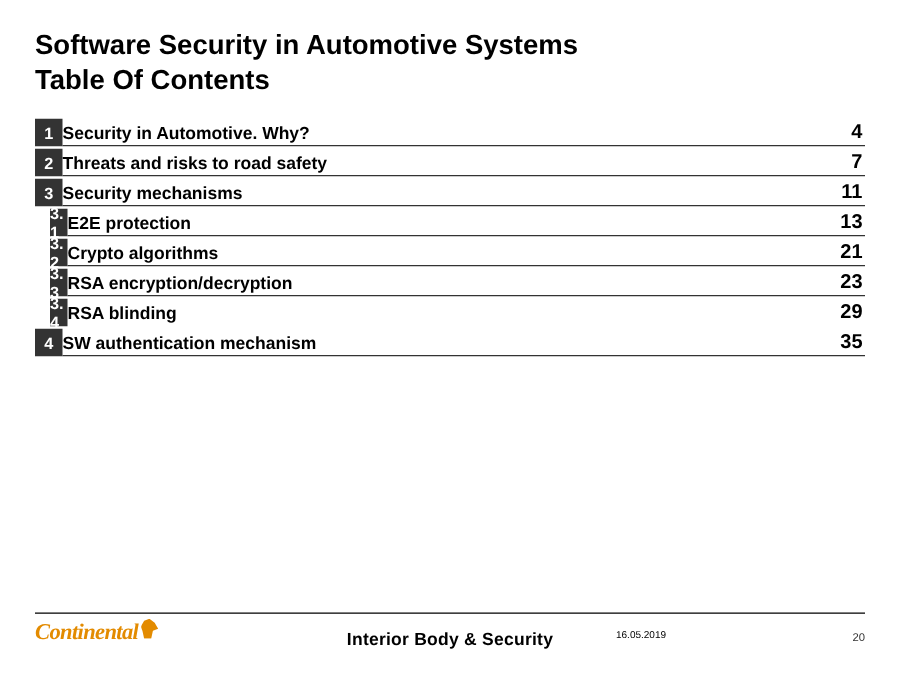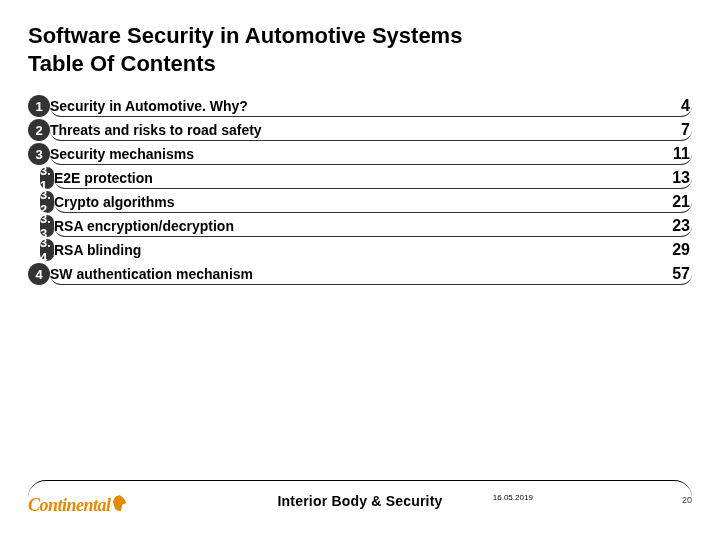--- a/index.html
+++ b/index.html
@@ -1,15 +1,15 @@
 <!DOCTYPE html>
 <html><head>
 <meta charset="utf-8">
 <style>
-  * { box-sizing: border-box; margin: 0; padding: 0; border-radius: 22px; }
+  * { box-sizing: border-box; margin: 0; padding: 0; }
   html, body { width: 720px; height: 540px; font-family: Arial, Helvetica, sans-serif; background: #fff; color: #000; }
   .slide { width: 720px; height: 540px; position: relative; padding: 22px 28px 0 28px; }
   .title { font-size: 22px; font-weight: bold; line-height: 1.25; margin-bottom: 18px; }
   .toc { width: 100%; }
   .row { display: flex; align-items: stretch; width: 100%; height: 22px; margin-bottom: 2px; }
   .row.sub { }
   .row.sub.bottomless .body-bar { border-bottom: none; }
   .num-box {
     background: #333;
     color: #fff;
@@ -29,21 +29,21 @@
     align-items: center;
     justify-content: space-between;
     border-bottom: 1px solid #333;
   }
   .label { font-size: 14px; font-weight: bold; }
   .page { font-size: 16px; font-weight: bold; padding-right: 2px; }
   .footer {
     position: absolute;
     left: 28px; right: 28px; bottom: 24px;
     border-top: 1px solid #000;
-    padding-top: 14px;
+    padding-top: 4px;
     display: flex;
     align-items: center;
   }
   .logo {
     font-family: Georgia, 'Times New Roman', serif;
     font-style: italic;
     font-weight: bold;
     font-size: 18px;
     color: #e38b00;
     letter-spacing: -0.5px;
@@ -148,21 +148,21 @@
       <div class="body-bar">
         <span class="label">RSA blinding</span>
         <span class="page">29</span>
       </div>
     </div>
 
     <div class="row">
       <div class="num-box">4</div>
       <div class="body-bar">
         <span class="label">SW authentication mechanism</span>
-        <span class="page">57</span>
+        <span class="page">35</span>
       </div>
     </div>
 
   </div>
 
   <div class="footer">
     <span class="logo">
       <span>Continental</span><span class="logo-horse"></span>
     </span>
     <span class="footer-center">Interior Body &amp; Security</span>

